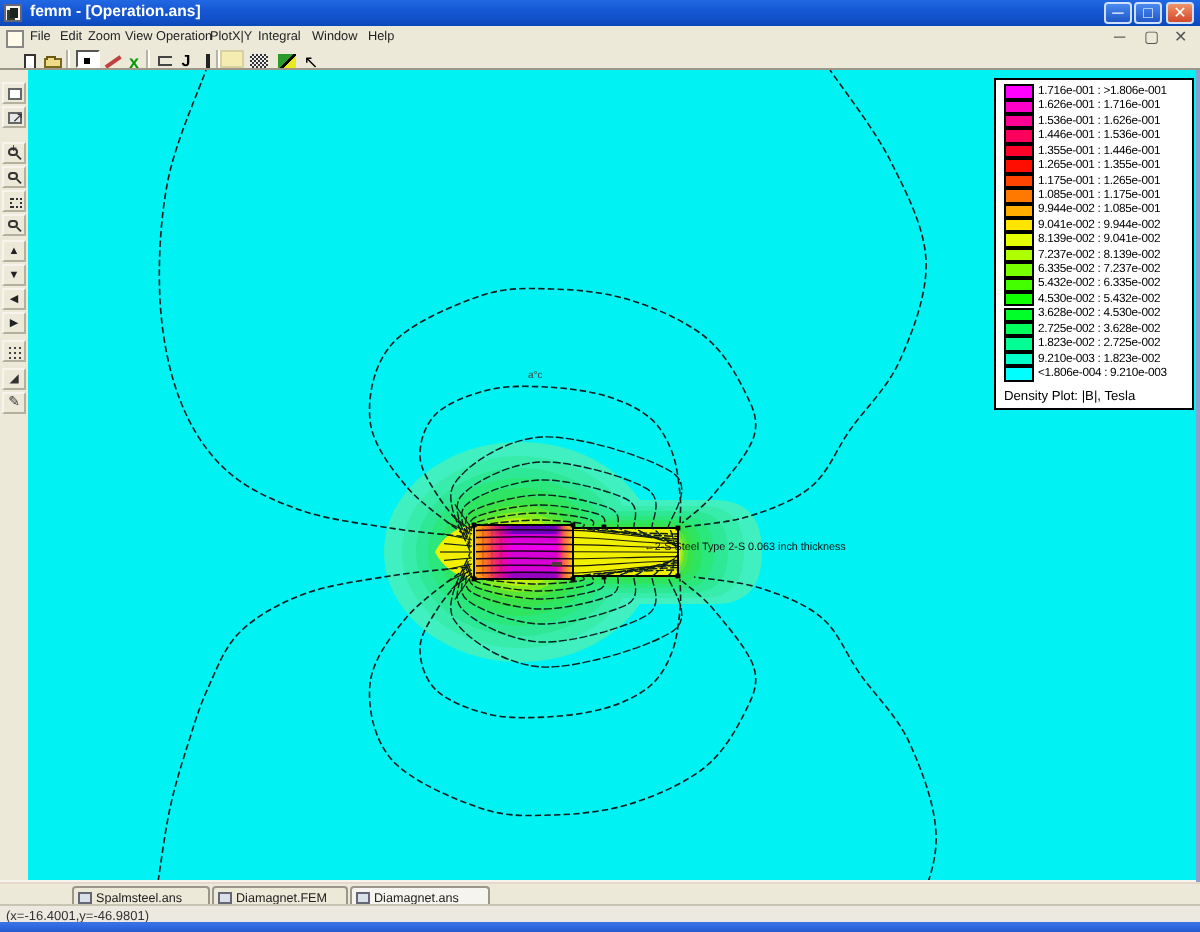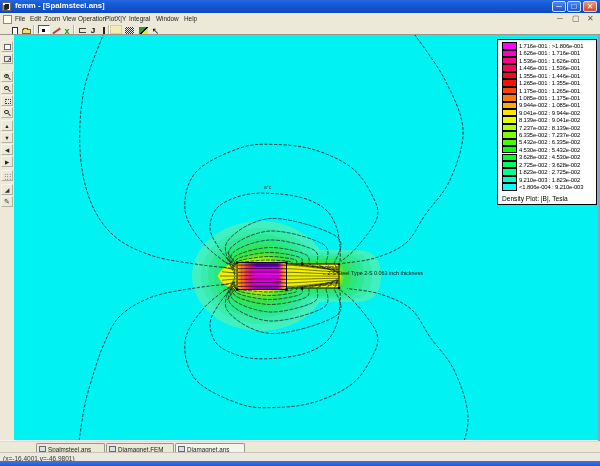--- a/index.html
+++ b/index.html
@@ -40,21 +40,21 @@
 .tab{position:absolute;top:1px;height:10px;background:#ECE9D8;border:1px solid #9a968a;border-bottom:none;border-radius:2px 2px 0 0;font-size:6.3px;color:#222;box-sizing:border-box;padding:1.5px 3px 0 11px;}
 .tab .ti{position:absolute;left:2px;top:2px;width:7px;height:6px;background:#d8e0e8;border:1px solid #667;box-sizing:border-box;}
 #status{position:absolute;left:0;top:452px;width:600px;height:10px;background:#ece9e0;border-top:1px solid #c8c4b4;font-size:6.5px;color:#333;}
 #status span{position:absolute;left:3px;top:1.5px;}
 #taskb{position:absolute;left:0;top:461px;width:600px;height:5px;background:linear-gradient(#3a75e8,#245ad0);}
 </style></head>
 <body>
 <div id="win">
  <div id="title">
       <div id="ticon"></div>
-      <span class="txt">femm  -  [Spalmsteel.ans]</span>
+      <span class="txt">femm  -  [Operation.ans]</span>
   <div class="tbtn" id="bmin">─</div>
       <div class="tbtn" id="bmax">□</div>
       <div class="tbtn" id="bclo">✕</div>
  </div>
  <div id="menu">
   <div id="micon"></div>
   <span style="left:15px">File</span>
       <span style="left:30px">Edit</span>
       <span style="left:44px">Zoom</span>
   <span style="left:62.5px">View</span>

